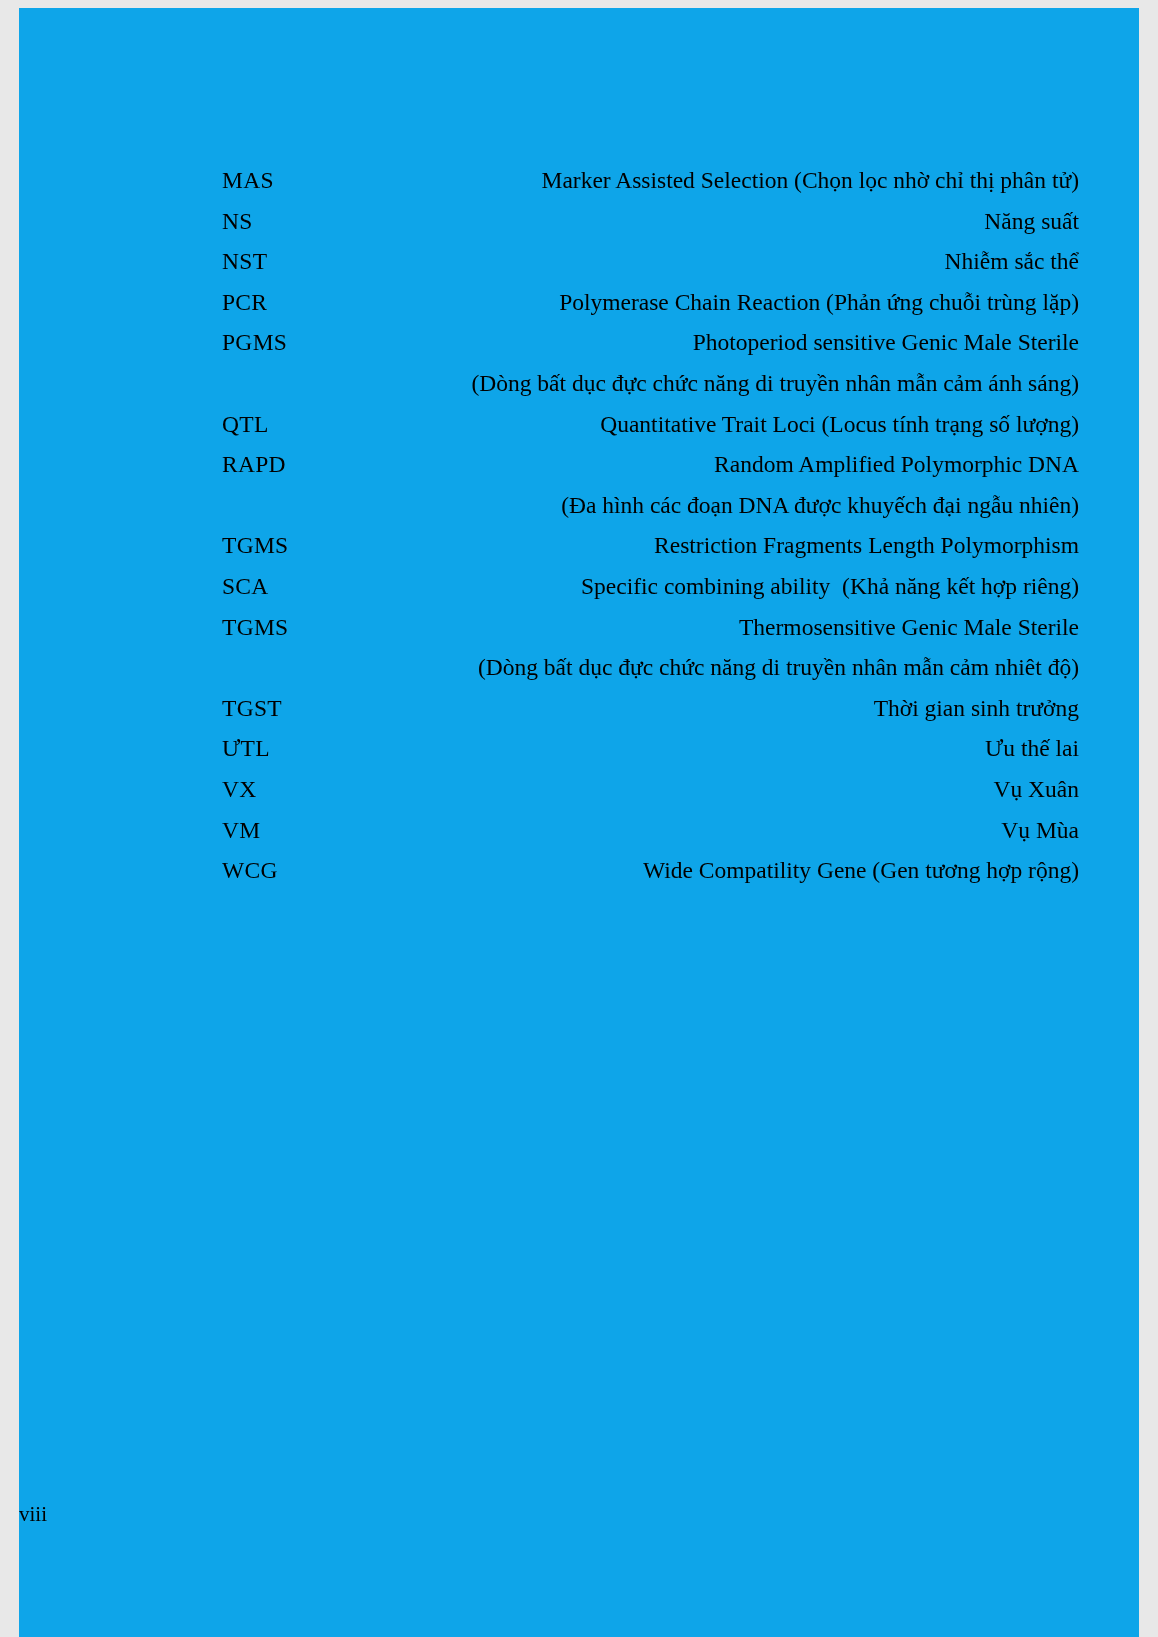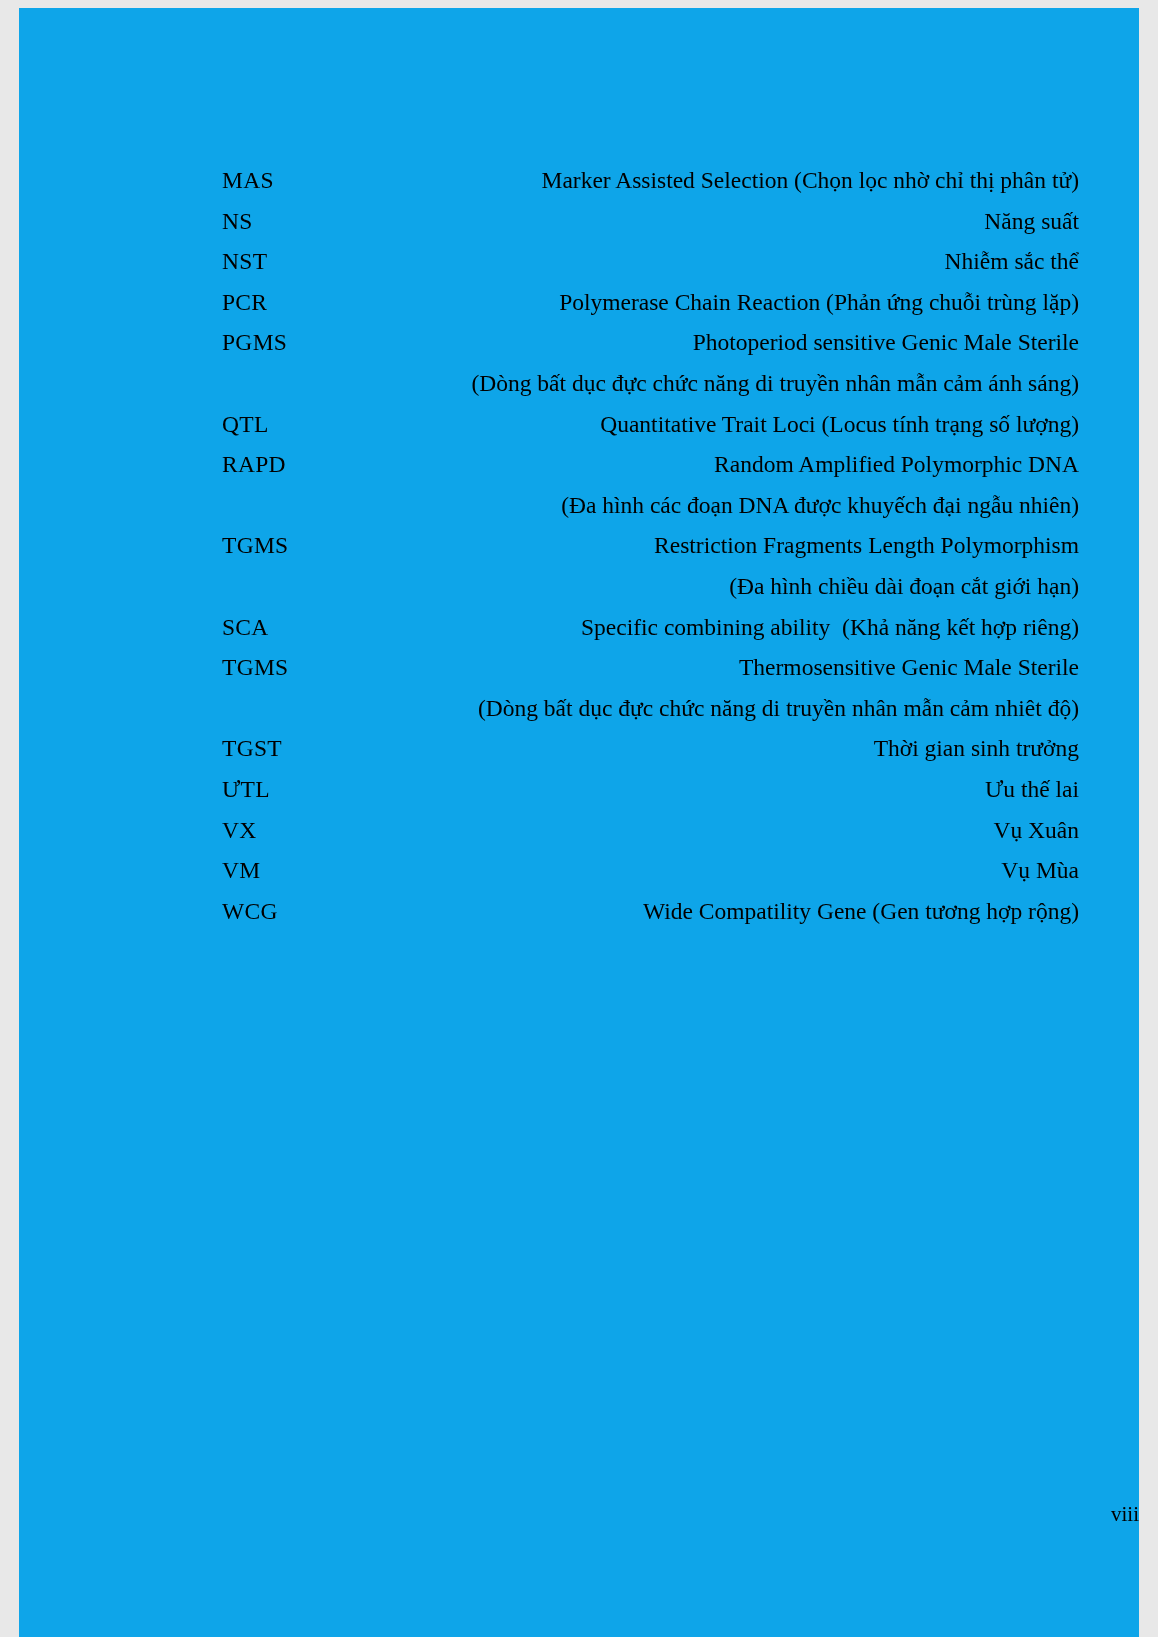--- a/index.html
+++ b/index.html
@@ -41,21 +41,21 @@
   }
   .line {
     white-space: pre-wrap;
     text-align: right;
   }
   .page-number {
     position: absolute;
     left: 0;
     top: 1492px;
     width: 100%;
-    text-align: right;
+    text-align: left;
     font-size: 21px;
     line-height: 28px;
     font-family: Liberation Serif, serif;
   }
 </style>
 </head>
 <body>
 
 <div class="page">
   <div class="abbrev-list">
@@ -108,21 +108,20 @@
       <div class="def">
         <div class="line">Random Amplified Polymorphic DNA</div>
         <div class="line"> (Đa hình các đoạn DNA được khuyếch đại ngẫu nhiên)</div>
       </div>
     </div>
 
     <div class="row">
       <div class="abbr">TGMS</div>
       <div class="def">
         <div class="line">Restriction Fragments Length Polymorphism</div>
-        <div class="line">(Đa hình chiều dài đoạn cắt giới hạn)</div>
       </div>
     </div>
 
     <div class="row">
       <div class="abbr">SCA</div>
       <div class="def">
         <div class="line">Specific combining ability  (Khả năng kết hợp riêng)</div>
       </div>
     </div>
 

